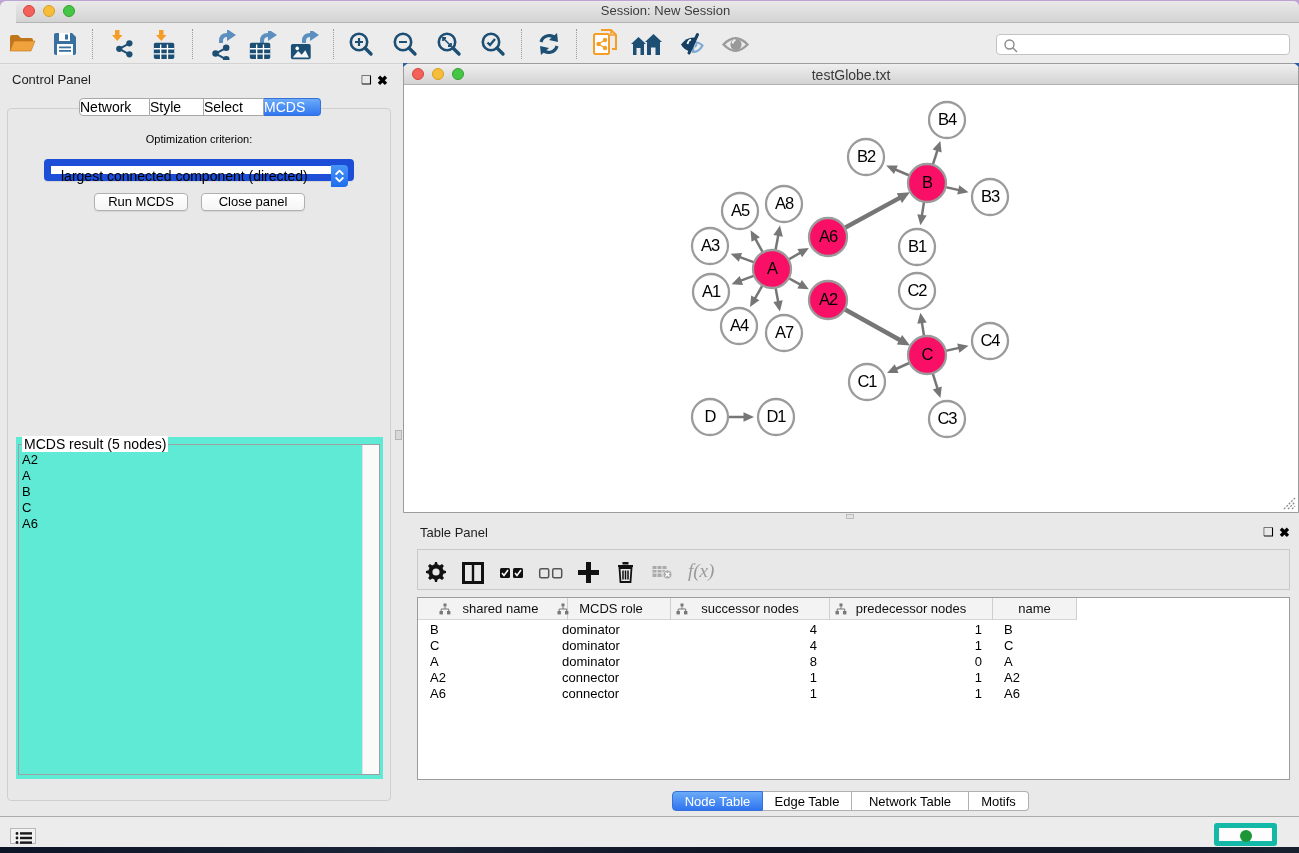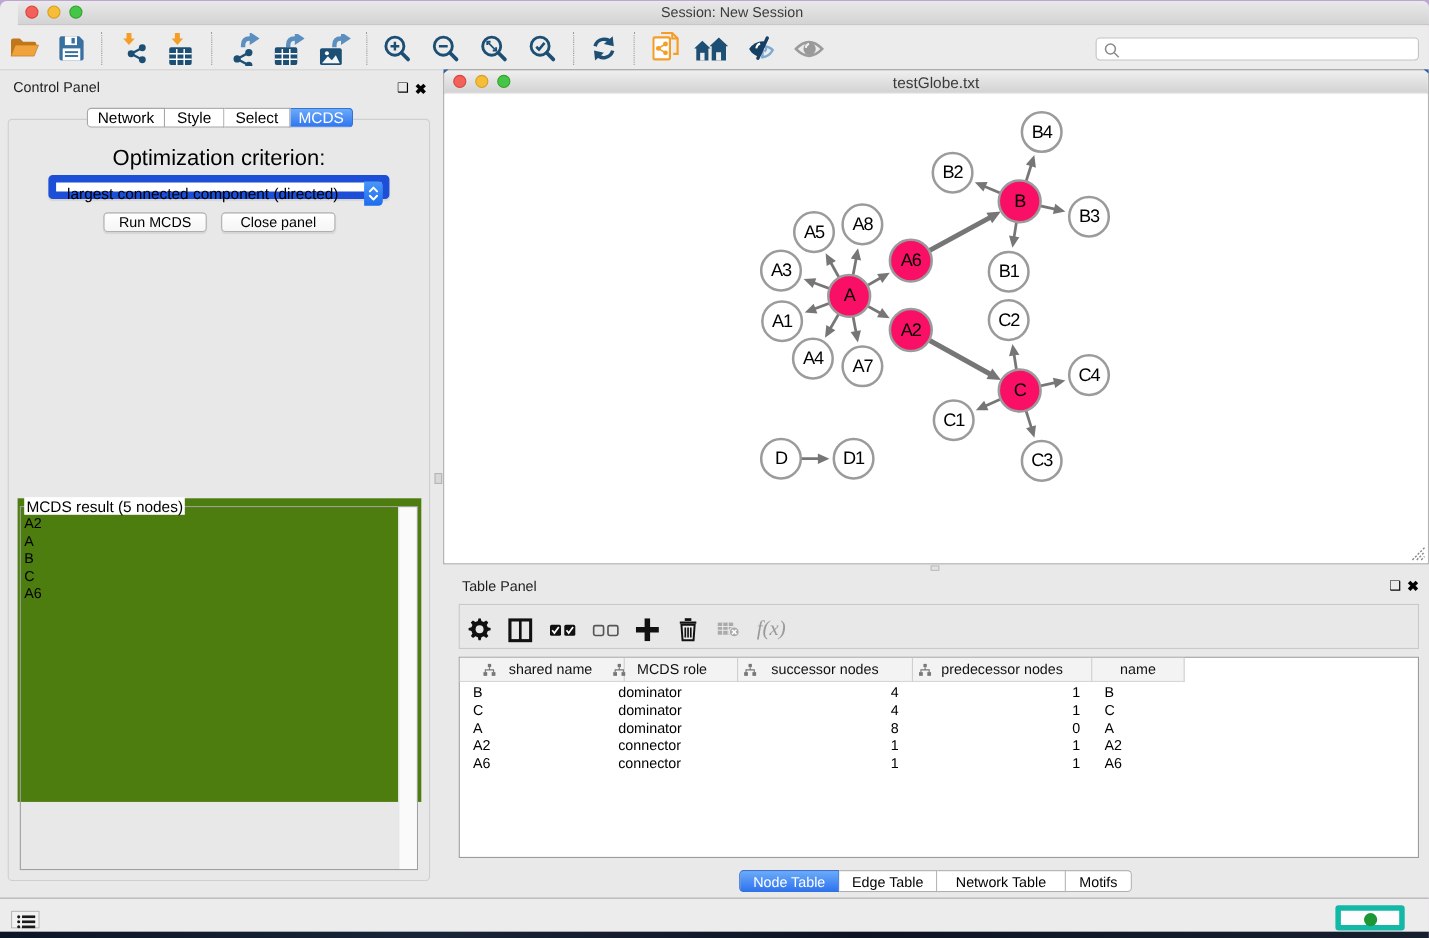--- a/index.html
+++ b/index.html
@@ -13,30 +13,30 @@
 .tbsep { position:absolute; top:5px; height:30px; width:0; border-left:1px dotted #9a9a9a; }
 .tbi { position:absolute; top:6px; }
 #searchbox { position:absolute; left:996px; top:10px; width:294px; height:21px; background:#fff; border:1px solid #c3c3c3; border-radius:4px; }
 #main { position:absolute; left:0; top:64px; width:1299px; height:753px; background:#e9e9e9; }
 
 #cp { position:absolute; left:0; top:0; width:392px; height:753px; background:#e9e9e9; }
 #cp-title { position:absolute; left:12px; top:7px; font-size:13px; color:#1e1e1e; }
 #cp-float { position:absolute; left:361px; top:8px; font-size:12px; color:#000; }
 #cp-close { position:absolute; left:377px; top:8px; font-size:13px; font-weight:bold; color:#000; }
 #cp-tabs { position:absolute; left:79px; top:33px; height:18px; display:flex; z-index:5; }
-.cptab { height:18px; line-height:17px; font-size:14px; text-align:center; background:#fff; border:1px solid #a7a7a7; border-left:none; color:#000; }
+.cptab { height:18px; line-height:17px; font-size:14px; text-align:left; background:#fff; border:1px solid #a7a7a7; border-left:none; color:#000; }
 .cptab.first { border-left:1px solid #a7a7a7; border-radius:4px 0 0 4px; }
 .cptab.last { border-radius:0 4px 4px 0; }
 .cptab.sel { background:linear-gradient(#6babf8,#3076f1); color:#fff; border-color:#3671d8; }
 #cp-body { position:absolute; left:7px; top:43px; width:384px; height:693px; background:#e8e8e8; border:1px solid #cfcfcf; border-radius:4px; }
-#opt-label { position:absolute; left:0; top:24px; width:100%; text-align:center; font-size:20px; color:#000; }
+#opt-label { position:absolute; left:0; top:24px; width:100%; text-align:center; font-size:11px; color:#000; }
 #dropdown { position:absolute; left:36px; top:50px; width:310px; height:22px; background:#fff; border:7px solid #1d4ed8; border-radius:4px; font-size:14px; line-height:21px; color:#000; padding-left:10px; box-shadow:0 1px 1px rgba(0,0,0,0.08); }
 #dd-btn { position:absolute; right:-1px; top:-1px; width:17px; height:22px; background:linear-gradient(#4a97f8,#1d6ced); border-radius:0 4px 4px 0; }
 .btn { position:absolute; height:18px; background:linear-gradient(#ffffff,#f5f5f5); border:1px solid #b0b0b0; border-radius:4px; font-size:13px; line-height:16px; text-align:center; color:#000; box-shadow:0 1px 1px rgba(0,0,0,0.08); }
-#mcds-box { position:absolute; left:8px; top:344px; width:367px; height:276px; background:#4d7c0f; }
+#mcds-box { position:absolute; left:8px; top:328px; width:367px; height:342px; background:#5eead4; }
 #mcds-border { position:absolute; left:2px; top:7px; width:362px; height:331px; border:1px solid #9f9f9f; }
 #mcds-legend { position:absolute; left:6px; top:-1px; background:#fff; padding:0 2px; font-size:14px; color:#000; z-index:2; }
 #mcds-list { position:absolute; left:6px; top:15px; font-size:13px; color:#000; line-height:16px; }
 #mcds-sb { position:absolute; left:346px; top:8px; width:17px; height:329px; background:#fafafa; border-left:1px solid #e2e2e2; }
 
 #right { position:absolute; left:392px; top:0; width:907px; height:753px; background:#e9e9e9; }
 
 #nw { position:absolute; left:11px; top:-2px; width:896px; height:450px; background:#fff; border:1px solid #9c9c9c; border-radius:4px 4px 0 0; }
 #nw-tb { position:absolute; left:0; top:0; width:894px; height:21px; background:linear-gradient(#efefef,#d3d3d3); border-bottom:1px solid #b0b0b0; border-radius:3px 3px 0 0; }
 #nw-title { position:absolute; top:3px; width:100%; text-align:center; font-size:14px; color:#3a3a3a; }

